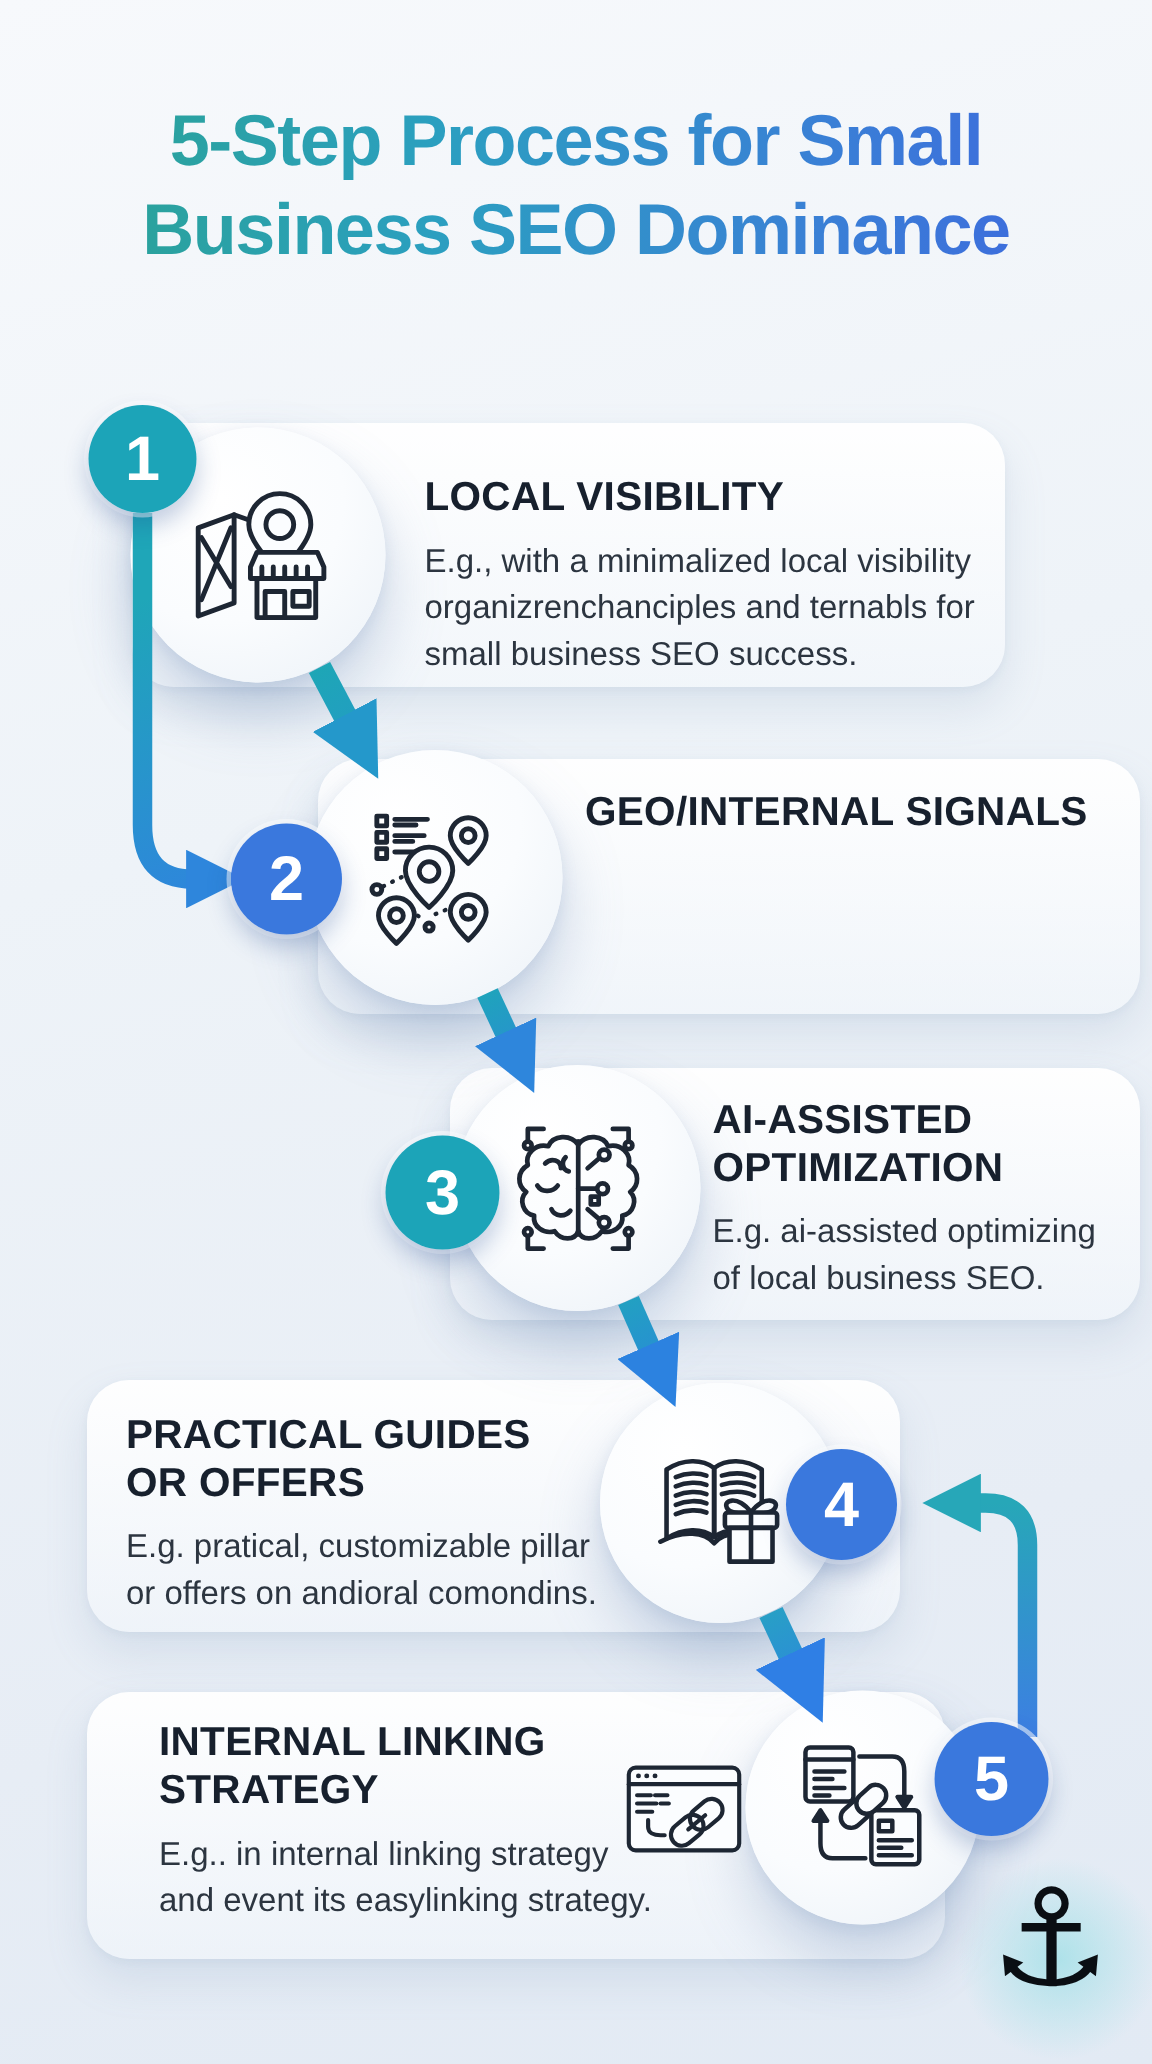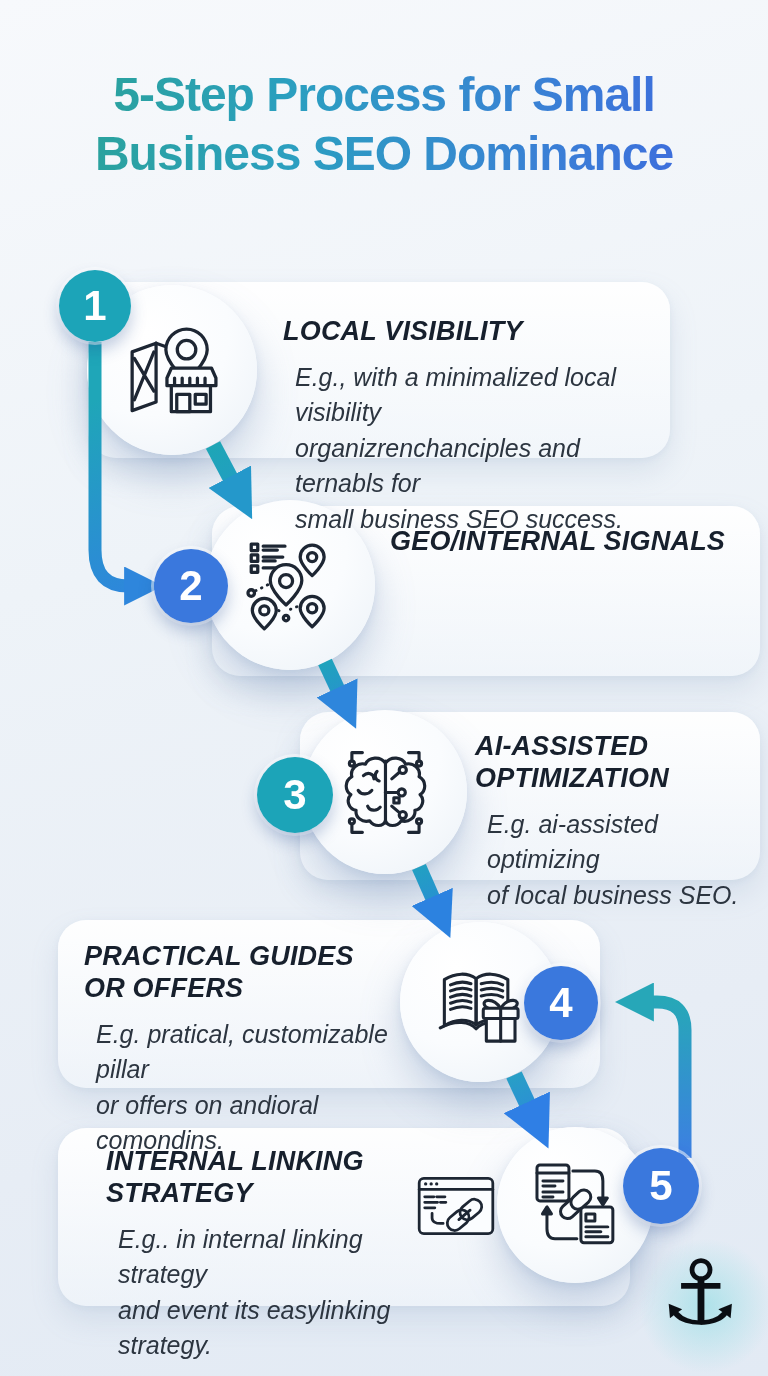--- a/index.html
+++ b/index.html
@@ -40,27 +40,27 @@
   .badge{
     position:absolute;border-radius:50%;display:flex;align-items:center;justify-content:center;
     color:#ffffff;font-weight:700;font-size:42px;
     box-shadow:0 8px 16px rgba(30,70,140,0.28),0 0 0 3px rgba(255,255,255,0.55);
   }
   .b1{left:59px;top:270px;width:72px;height:72px;}
   .b2{left:154px;top:549px;width:74px;height:74px;}
   .b3{left:257px;top:757px;width:76px;height:76px;}
   .b4{left:524px;top:966px;width:74px;height:74px;}
   .b5{left:623px;top:1148px;width:76px;height:76px;}
-  .textblock{position:absolute;font-style:italic;}
+  .textblock{position:absolute;}
   .heading{
     font-size:27px;font-weight:700;color:#17202d;letter-spacing:0.2px;line-height:1.18;
     white-space:pre-line;margin:0 0 10px 0;
   }
   .body{
-    font-size:25px;color:#2c3540;line-height:1.42;white-space:pre-line;margin:12px;
+    font-size:22px;color:#2c3540;line-height:1.42;white-space:pre-line;margin:0;
   }
   .t1{left:283px;top:316px;width:370px;}
   .t2{left:390px;top:526px;width:360px;}
   .t3{left:475px;top:731px;width:280px;}
   .t4{left:84px;top:941px;width:340px;}
   .t5{left:106px;top:1146px;width:340px;}
   .arrows{position:absolute;left:0;top:0;width:768px;height:1376px;pointer-events:none;}
   .loose-icon{position:absolute;}
   .anchor-glow{
     position:absolute;left:636px;top:1236px;width:140px;height:140px;border-radius:50%;

